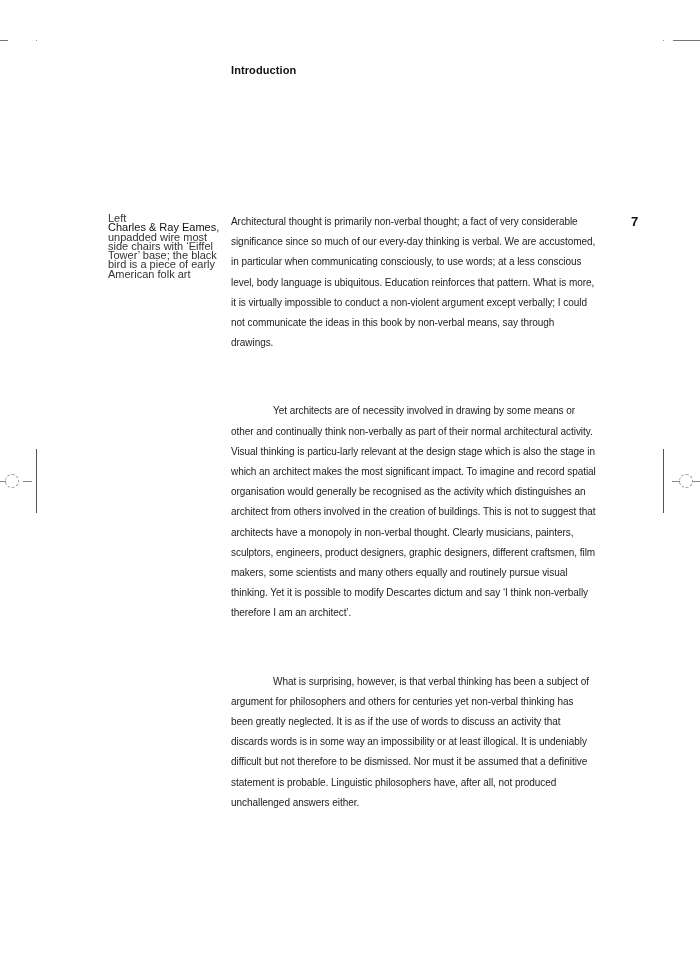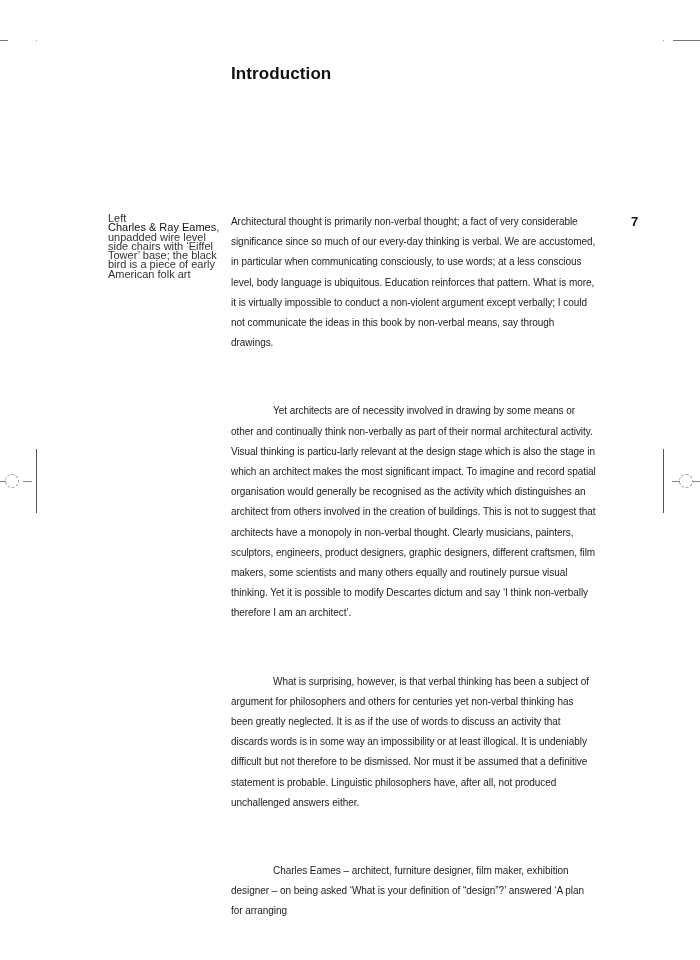--- a/index.html
+++ b/index.html
@@ -48,21 +48,21 @@
     .dot {
       position: absolute;
       width: 1px; height: 1px;
       background: #999;
     }
 
     .running-head {
       position: absolute;
       left: 231px;
       top: 64px;
-      font-size: 17px;
+      font-size: 11px;
       font-weight: bold;
       letter-spacing: 0.1px;
       color: #111;
     }
     .page-number {
       position: absolute;
       left: 631px;
       top: 214px;
       font-size: 13px;
       font-weight: bold;
@@ -118,23 +118,22 @@
   <div class="reg-mark" style="left:679px;top:474px;"></div>
   <div class="reg-tick" style="left:693px;top:481px;width:7px;"></div>
 
   <div class="running-head">Introduction</div>
 
   <div class="page-number">7</div>
 
   <div class="caption">
     <span class="cap-label">Left</span>
     <span class="cap-title">Charles &amp; Ray Eames</span><span>,</span>
-    <span>unpadded wire level side chairs with ‘Eiffel Tower’ base; the black bird is a piece of early American folk art</span>
+    <span>unpadded wire most side chairs with ‘Eiffel Tower’ base; the black bird is a piece of early American folk art</span>
   </div>
 
   <div class="body-text">
     <p>Architectural thought is primarily non-verbal thought; a fact of very considerable significance since so much of our every-day thinking is verbal. We are accustomed, in particular when communicating consciously, to use words; at a less conscious level, body language is ubiquitous. Education reinforces that pattern. What is more, it is virtually impossible to conduct a non-violent argument except verbally; I could not communicate the ideas in this book by non-verbal means, say through drawings.</p>
     <p class="indent">Yet architects are of necessity involved in drawing by some means or other and continually think non-verbally as part of their normal architectural activity. Visual thinking is particu-larly relevant at the design stage which is also the stage in which an architect makes the most significant impact. To imagine and record spatial organisation would generally be recognised as the activity which distinguishes an architect from others involved in the creation of buildings. This is not to suggest that architects have a monopoly in non-verbal thought. Clearly musicians, painters, sculptors, engineers, product designers, graphic designers, different craftsmen, film makers, some scientists and many others equally and routinely pursue visual thinking. Yet it is possible to modify Descartes dictum and say ‘I think non-verbally therefore I am an architect’.</p>
     <p class="indent">What is surprising, however, is that verbal thinking has been a subject of argument for philosophers and others for centuries yet non-verbal thinking has been greatly neglected. It is as if the use of words to discuss an activity that discards words is in some way an impossibility or at least illogical. It is undeniably difficult but not therefore to be dismissed. Nor must it be assumed that a definitive statement is probable. Linguistic philosophers have, after all, not produced unchallenged answers either.</p>
-    <p class="indent">Charles Eames – architect, furniture designer, film maker, exhibition designer – on being asked ‘What is your definition of “design”?’ answered ‘A plan for arranging</p>
   </div>
 
 </div>
 
 </body></html>

